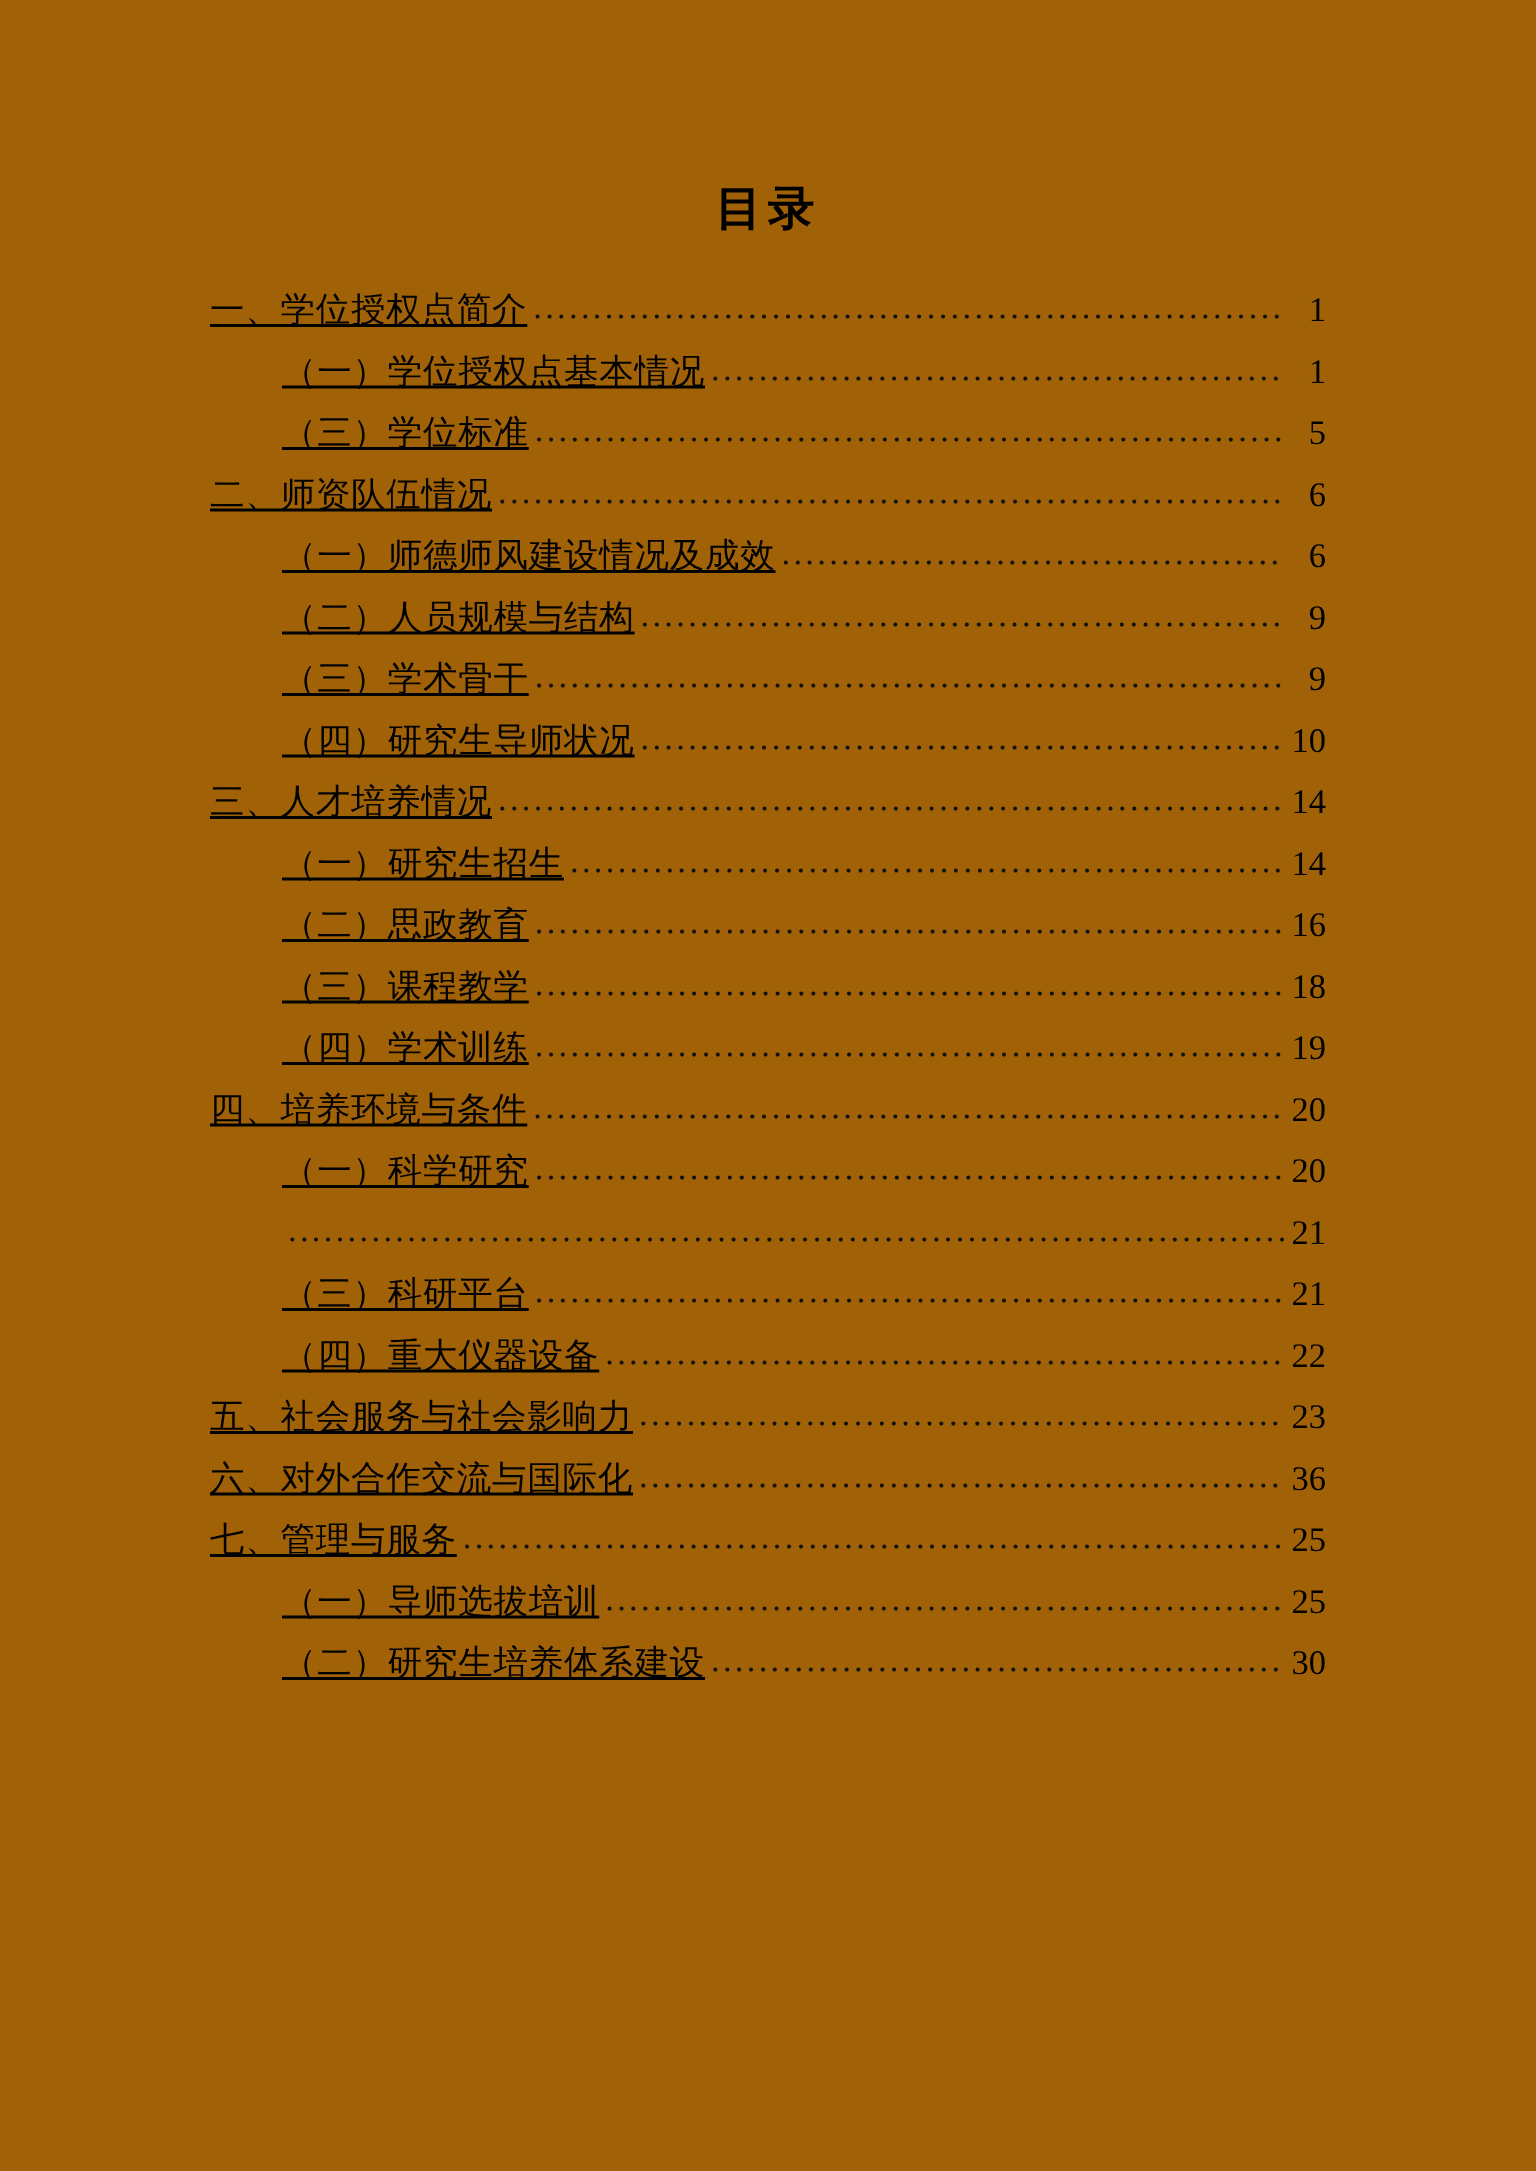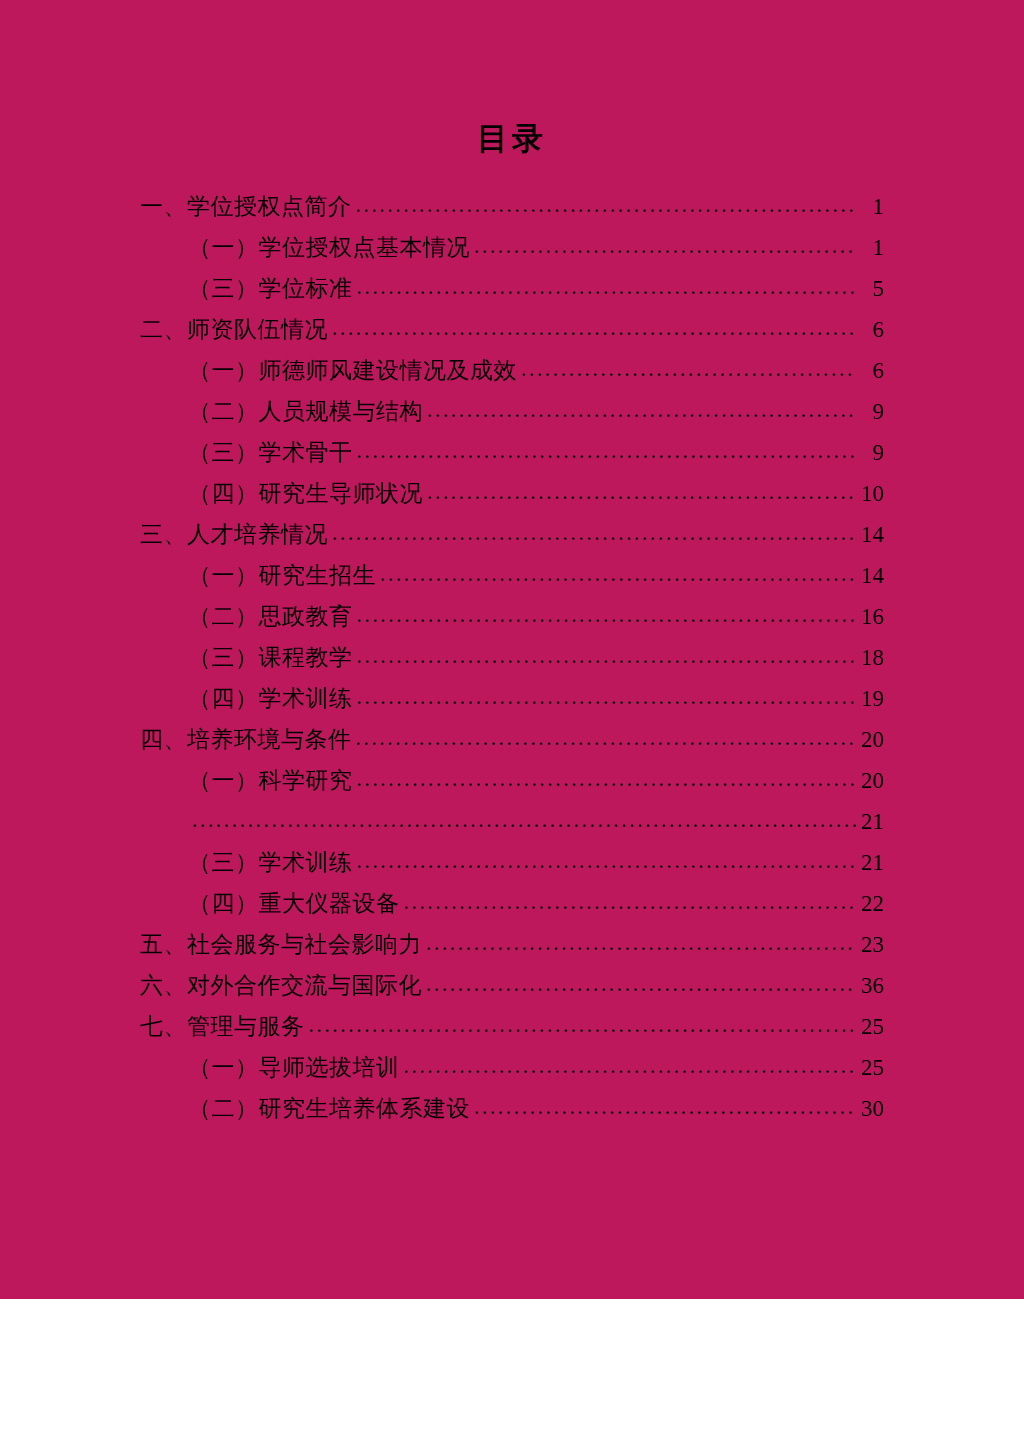--- a/index.html
+++ b/index.html
@@ -6,23 +6,23 @@
     margin: 0;
     padding: 0;
     background: #ffffff;
   }
   body {
     font-family: "Liberation Serif", "DejaVu Serif", serif;
     color: #000000;
   }
   .page {
     width: 1024px;
-    height: 1299px;
+    height: 1447px;
     position: relative;
-    background: #be185d;
+    background: #a16207;
     box-sizing: border-box;
     overflow: hidden;
   }
   .doc-title {
     text-align: center;
     font-size: 31px;
     font-weight: bold;
     letter-spacing: 4px;
     margin-top: 118px;
     margin-bottom: 26px;
@@ -38,20 +38,21 @@
     display: flex;
     align-items: baseline;
     font-size: 23px;
     line-height: 1.0;
     padding: 9px 0 9px 0;
     white-space: nowrap;
   }
   .toc-entry .label {
     flex: 0 0 auto;
     letter-spacing: 0.5px;
+    text-decoration: underline;
   }
   .toc-entry .leader {
     flex: 1 1 auto;
     overflow: hidden;
     margin: 0 2px 0 4px;
     position: relative;
     height: 1em;
   }
   .toc-entry .leader::before {
     content: "..............................................................................................................................................";
@@ -152,21 +153,21 @@
       <li class="toc-entry level-2">
         <span class="label">（一）科学研究</span>
         <span class="leader"></span>
         <span class="page-num">20</span>
       </li>
       <li class="toc-entry level-2">
         <span class="leader"></span>
         <span class="page-num">21</span>
       </li>
       <li class="toc-entry level-2">
-        <span class="label">（三）学术训练</span>
+        <span class="label">（三）科研平台</span>
         <span class="leader"></span>
         <span class="page-num">21</span>
       </li>
       <li class="toc-entry level-2">
         <span class="label">（四）重大仪器设备</span>
         <span class="leader"></span>
         <span class="page-num">22</span>
       </li>
       <li class="toc-entry level-1">
         <span class="label">五、社会服务与社会影响力</span>

